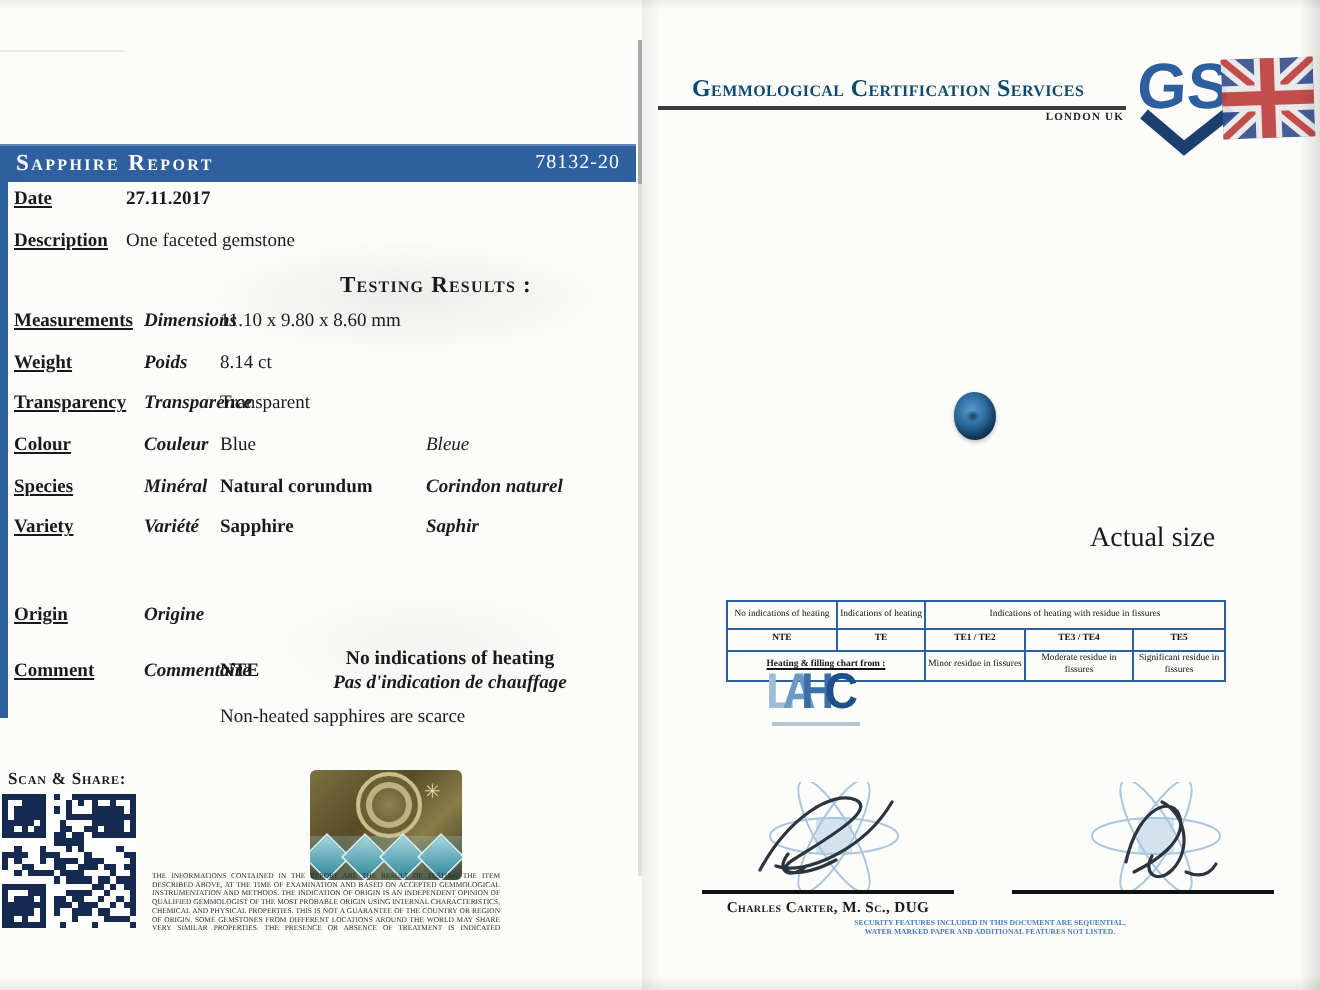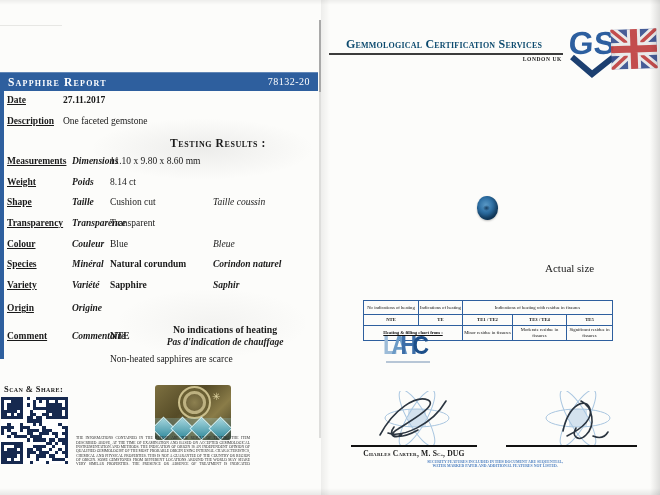--- a/index.html
+++ b/index.html
@@ -69,21 +69,21 @@
   .org-rule{left:329px;top:53px;width:234px;height:1.5px;background:#3c3c3c;}
   .org-loc{left:490px;top:56px;width:72px;text-align:right;font-size:5.5px;font-weight:bold;letter-spacing:.6px;
            text-transform:uppercase;color:#222;font-family:"Liberation Serif",serif;}
   .gcs-logo{left:564px;top:24px;}
   .uk-flag{left:611px;top:29px;transform:rotate(-2deg);opacity:.93;}
   .gem{left:477px;top:196px;width:21px;height:24px;border-radius:48% 52% 50% 50%;
        background:radial-gradient(circle at 42% 38%,#5b9ac7 0%,#2e6fa3 38%,#174e7d 72%,#0d3a61 100%);
        box-shadow:0 1px 2px rgba(0,0,0,.25), inset -2px -3px 4px rgba(0,0,0,.35);}
   .gem-fleck{position:absolute;left:6px;top:9px;width:7px;height:6px;border-radius:50%;
              background:radial-gradient(rgba(10,40,70,.8),transparent 70%);}
-  .actual-size{left:545px;top:262px;font-size:11px;}
+  .actual-size{left:545px;top:262px;font-size:14px;}
   
   table.heat{left:363px;top:300px;width:249px;border-collapse:collapse;table-layout:fixed;
              font-family:"Liberation Serif",serif;}
   table.heat td{border:1px solid var(--accent,#2e5f9e);text-align:center;vertical-align:middle;
                 font-size:4.7px;line-height:1.2;padding:1px 1px;color:#111;}
   td.code{font-weight:bold;font-size:5.2px;height:8px;padding:0;}
   td.chart-src{font-size:5.6px;text-decoration:underline;font-weight:bold;}
   .lhc{left:383px;top:331px;}
   .lhc-caption{left:386px;top:361px;width:44px;height:1.5px;background:#b7c6d6;}
   
@@ -133,26 +133,20 @@
       <span class="plabel">Measurements</span>
       <span class="fr">Dimensions</span>
       <span class="val">11.10 x 9.80 x 8.60 mm</span>
       <span class="valfr"></span>
     </div>
     <div class="prow">
       <span class="plabel">Weight</span>
       <span class="fr">Poids</span>
       <span class="val">8.14 ct</span>
       <span class="valfr"></span>
-    </div>
-    <div class="prow">
-      <span class="plabel">Shape</span>
-      <span class="fr">Taille</span>
-      <span class="val">Cushion cut</span>
-      <span class="valfr">Taille coussin</span>
     </div>
     <div class="prow">
       <span class="plabel">Transparency</span>
       <span class="fr">Transparence</span>
       <span class="val">Transparent</span>
       <span class="valfr"></span>
     </div>
     <div class="prow">
       <span class="plabel">Colour</span>
       <span class="fr">Couleur</span>

